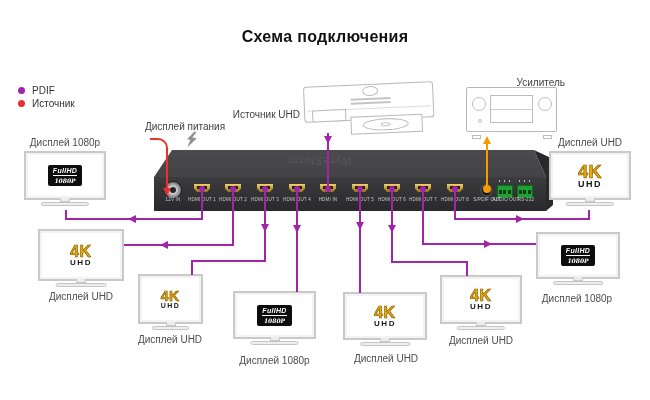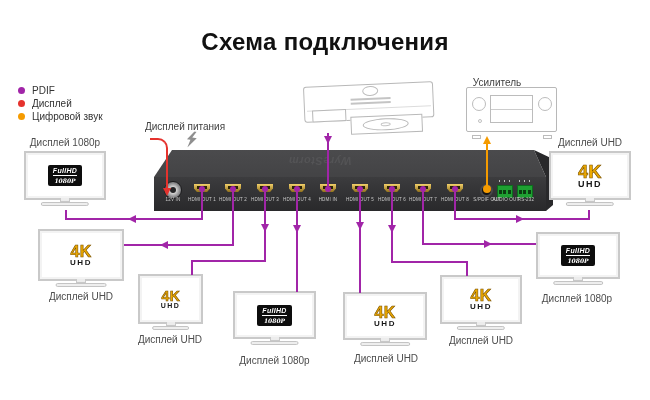--- a/index.html
+++ b/index.html
@@ -1,42 +1,42 @@
 <!DOCTYPE html>
 <html><head>
 <meta charset="utf-8">
 <style>
   * { margin:0; padding:0; box-sizing:border-box; }
   html,body { background:#fff; }
   .canvas { position:relative; width:650px; height:400px; background:#fff;
             font-family:"Liberation Sans", sans-serif; overflow:hidden; }
 
   .title { position:absolute; left:0; top:28px; width:650px; text-align:center;
-           font-size:24px; font-weight:700; color:#111; letter-spacing:0.3px; }
+           font-size:16px; font-weight:700; color:#111; letter-spacing:0.3px; }
 
   
   .legend-row { position:absolute; left:18px; height:13px; display:flex; align-items:center; }
   .legend-dot { width:7px; height:7px; border-radius:50%; margin-right:7px; }
   .legend-label { font-size:10px; color:#333; }
 
   
   .ann { position:absolute; font-size:10px; color:#3f3f3f; }
 
   
   .dlabel { position:absolute; font-size:10px; color:#4d4d4d; text-align:center; }
 
   
   .monitor { position:absolute; border:2px solid #c9c9c9; background:#fff;
              box-shadow: inset 0 0 0 2px #f3f3f3; display:flex; align-items:center; justify-content:center; }
   .neck { position:absolute; bottom:-4px; left:50%; margin-left:-5px; width:10px; height:4px;
           background:#ececec; border:1px solid #c8c8c8; border-top:none; }
   .base { position:absolute; bottom:-8px; left:50%; transform:translateX(-50%); width:62%; height:4px;
           background:#eee; border:1px solid #c4c4c4; border-radius:3px; }
 
-  .logo-4k { text-align:right; line-height:1; }
+  .logo-4k { text-align:left; line-height:1; }
   .l4k-top { font-size:16px; font-weight:800; color:#eca900; -webkit-text-stroke:0.6px #7a5200; letter-spacing:0.5px; }
   .l4k-bot { font-size:8px; font-weight:800; color:#151515; letter-spacing:1.5px; margin-top:-1px; }
   .logo-fhd { background:#0d0d0d; color:#fff; padding:2px 5px; border-radius:2px; text-align:center; }
   .fhd-top { font-style:italic; font-weight:700; font-size:7px; letter-spacing:0.3px;
              border-bottom:1px solid #fff; padding-bottom:1px; }
   .fhd-bot { font-family:"DejaVu Serif", serif; font-style:italic; font-weight:700; font-size:6px; padding-top:1px; }
 
   
   .device { position:absolute; left:150px; top:148px; width:406px; height:64px; }
   .dev-top, .dev-side { position:absolute; left:0; top:0; width:406px; height:64px; }
@@ -115,29 +115,26 @@
 <div class="canvas">
 
   <div class="title">Схема подключения</div>
 
   <div class="legend-row" style="top:84px">
     <span class="legend-dot" style="background:#A125A8"></span>
     <span class="legend-label">PDIF</span>
   </div>
   <div class="legend-row" style="top:97px">
     <span class="legend-dot" style="background:#E5322D"></span>
-    <span class="legend-label">Дисплей</span>
-  </div>
-  <div class="legend-row" style="top:110px">
-    <span class="legend-dot" style="background:#F59B00"></span>
-    <span class="legend-label">Цифровой звук</span>
+    <span class="legend-label">Источник</span>
   </div>
 
   <div class="ann" style="left:145px; top:121px;">Дисплей питания</div>
-  <div class="ann" style="left:442px; top:77px; width:110px; text-align:center;">Усилитель</div>
+  <div class="ann" style="left:200px; top:109px; width:100px; text-align:right;">Источник UHD</div>
+  <div class="ann" style="left:455px; top:77px; width:110px; text-align:right;">Усилитель</div>
 
   <svg class="bolt" width="13" height="17" viewBox="0 0 13 17">
     <polygon points="8.5,0 2,9 5.5,9 3.5,17 11.5,6.5 7,6.5 10.5,0" fill="#8f8f8f"></polygon>
   </svg>
 
   <div class="player">
     <div class="pl-body">
       <div class="pl-disc-logo"></div>
       <div class="pl-sq1"></div>
       <div class="pl-sq2"></div>

